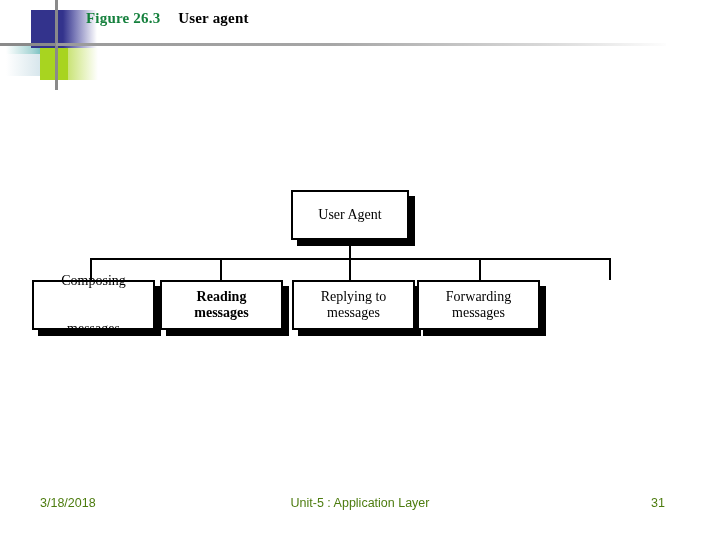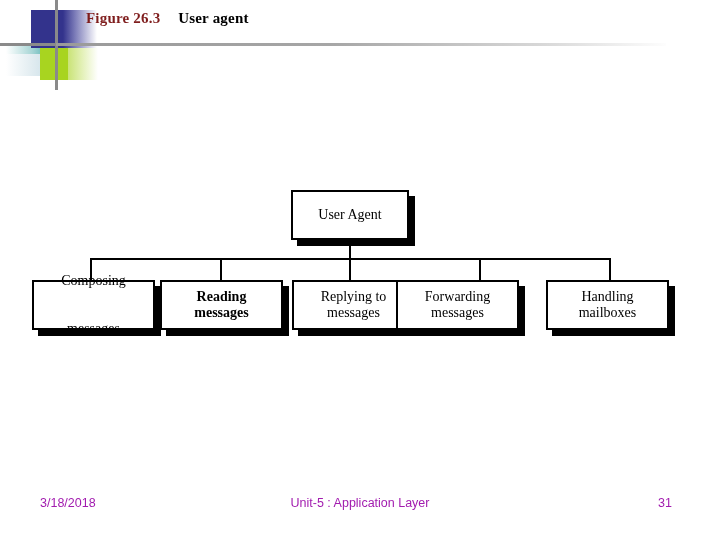--- a/index.html
+++ b/index.html
@@ -81,21 +81,21 @@
   #title-bar {
     position: absolute;
     left: 86px; top: 10px;
     height: 26px;
     font-family: "Liberation Serif", serif;
     font-weight: bold;
     font-size: 15px;
     white-space: nowrap;
   }
   #fig-number {
-    color: #7f1d1d;
+    color: #15803d;
     letter-spacing: 0.2px;
   }
   #fig-caption {
     color: #000000;
     margin-left: 14px;
     letter-spacing: 0.2px;
   }
   #title-rule {
     position: absolute;
     left: 56px; top: 43px;
@@ -134,21 +134,21 @@
   }
 
   .leaf {
     top: 280px;
     width: 123px;
     height: 50px;
   }
   #node-composing  { left: 32px; gap: 32px;  }
   #node-reading    { left: 160px; font-weight: bold; }
   #node-replying   { left: 292px; }
-  #node-forwarding { left: 396px; }
+  #node-forwarding { left: 417px; }
   #node-handling   { left: 546px; }
 
   
   .conn {
     position: absolute;
     background: #000000;
     z-index: 1;
   }
   
   #stem-root { left: 349px; top: 240px; width: 2px; height: 19px; }
@@ -162,35 +162,35 @@
   #drop-forwarding { left: 479px; }
   #drop-handling   { left: 609px; }
 
   
   #footer {
     position: absolute;
     left: 0; bottom: 26px;
     width: 720px; height: 18px;
     font-family: "Liberation Sans", sans-serif;
     font-size: 12.5px;
-    color: #a21caf;
+    color: #4d7c0f;
   }
   #footer-date {
     position: absolute;
     left: 40px; top: 0;
   }
   #footer-center {
     position: absolute;
     left: 0; top: 0;
     width: 720px;
     text-align: center;
   }
   #footer-page {
     position: absolute;
-    right: 48px; top: 0;
+    right: 55px; top: 0;
   }
 </style>
 </head>
 <body>
 
 <div id="decor">
   <div class="decor-teal"></div>
   <div class="decor-teal-low"></div>
   <div class="decor-green-fade"></div>
   <div class="decor-green"></div>
@@ -234,24 +234,20 @@
   <div class="node leaf" id="node-replying">
     <span>Replying to</span>
     <span class="line2">messages</span>
   </div>
 
   <div class="node leaf" id="node-forwarding">
     <span>Forwarding</span>
     <span class="line2">messages</span>
   </div>
 
-  <div class="node leaf" id="node-handling">
-    <span>Handling</span>
-    <span class="line2">mailboxes</span>
-  </div>
 
 </div>
 
 <div id="footer">
   <span id="footer-date">3/18/2018</span>
   <span id="footer-center">Unit-5 : Application Layer</span>
   <span id="footer-page">31</span>
 </div>
 
 </body></html>

